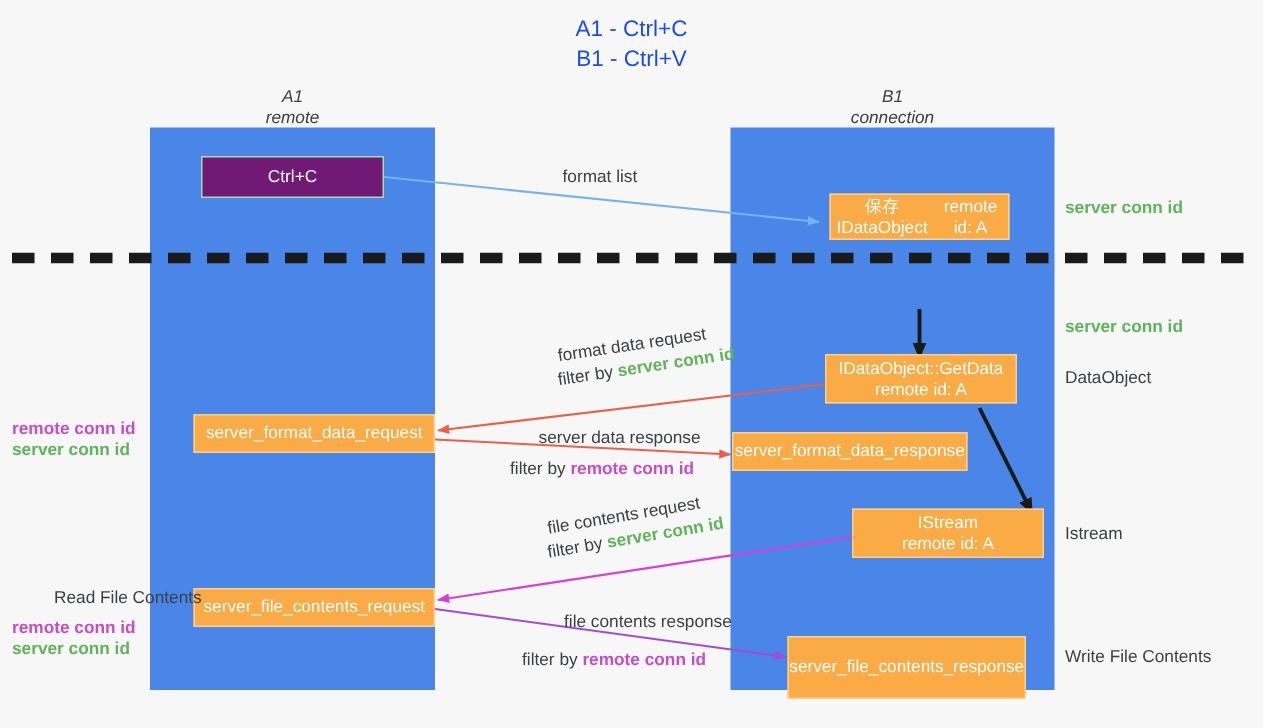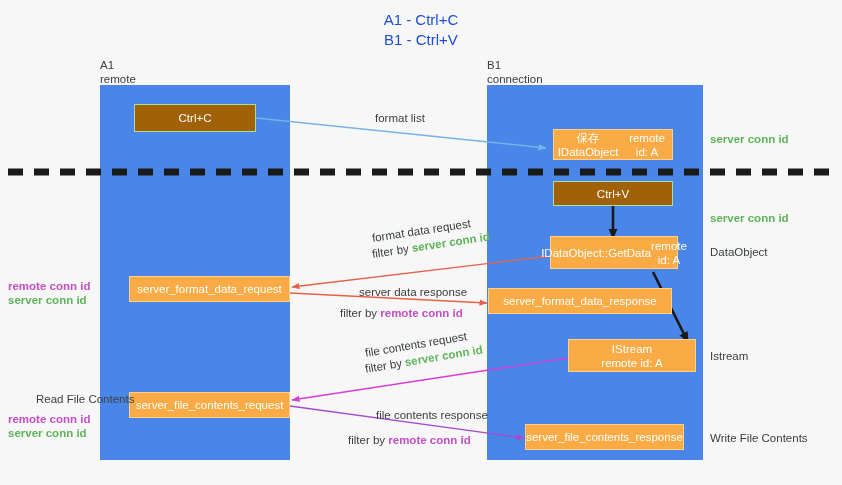--- a/index.html
+++ b/index.html
@@ -12,35 +12,35 @@
   }
   #stage{position:absolute;inset:0;}
   .abs{position:absolute;}
   
   .title{
     left:0;top:10px;width:842px;text-align:center;
     font-size:15px;color:#1d4ed8;line-height:20px;
   }
   
   .lane-head{
-    font-size:11.5px;color:#3c4043;line-height:14px;
+    text-align:center;font-size:11.5px;color:#3c4043;line-height:14px;font-style:italic;
   }
   
   .lane{
     background:#4a86e8;
   }
   
   .node{
     box-sizing:border-box;
     display:flex;align-items:center;justify-content:center;
     text-align:center;color:#ffffff;font-size:11.5px;line-height:14px;
     border:1px solid rgba(255,255,255,.55);
   }
   .node.orange{background:#fbab45;border-color:#ffd08a;}
-  .node.green{background:#a16207;border-color:#a9dda2;}
+  .node.green{background:#701a75;border-color:#a9dda2;}
   
   .lbl{font-size:11.5px;color:#3c4043;line-height:15px;white-space:nowrap;}
   .lbl.green{color:#5fb45a;font-weight:bold;}
   .lbl.magenta{color:#c44ec4;font-weight:bold;}
   .lbl.dark{color:#3c4043;}
   .rot-a{transform:rotate(-8.5deg);transform-origin:left top;}
   .rot-b{transform:rotate(-9.5deg);transform-origin:left top;}
   .inline-g{color:#5fb45a;font-weight:bold;}
   .inline-m{color:#c44ec4;font-weight:bold;}
   
@@ -114,39 +114,36 @@
 
   <div class="abs node orange" style="left:129px;top:392px;width:161px;height:26px;">
     <span>server_file_contents_request</span>
   </div>
 
   <div class="abs node orange" style="left:553px;top:129px;width:120px;height:31px;flex-direction:row;">
     <span>保存IDataObject</span>
     <span>remote id: A</span>
   </div>
 
-  <div class="abs node green" style="left:553px;top:181px;width:120px;height:25px;">
-    <span>Ctrl+V</span>
-  </div>
 
-  <div class="abs node orange" style="left:550px;top:236px;width:128px;height:33px;flex-direction:row;">
+  <div class="abs node orange" style="left:550px;top:236px;width:128px;height:33px;flex-direction:column;">
     <span>IDataObject::GetData</span>
     <span>remote id: A</span>
   </div>
 
-  <div class="abs node orange" style="left:488px;top:288px;width:184px;height:26px;">
+  <div class="abs node orange" style="left:488px;top:288px;width:157px;height:26px;">
     <span>server_format_data_response</span>
   </div>
 
   <div class="abs node orange" style="left:568px;top:339px;width:128px;height:33px;flex-direction:column;">
     <span>IStream</span>
     <span>remote id: A</span>
   </div>
 
-  <div class="abs node orange" style="left:525px;top:424px;width:159px;height:26px;">
+  <div class="abs node orange" style="left:525px;top:424px;width:159px;height:42px;">
     <span>server_file_contents_response</span>
   </div>
 
   <div class="abs lbl" style="left:375px;top:111px;">format list</div>
 
   <div class="abs" style="left:371px;top:231px;">
     <div class="lbl rot-a">format data request</div>
     <div class="lbl rot-a" style="margin-top:1px;">
       <span>filter by </span><span class="inline-g">server conn id</span>
     </div>

